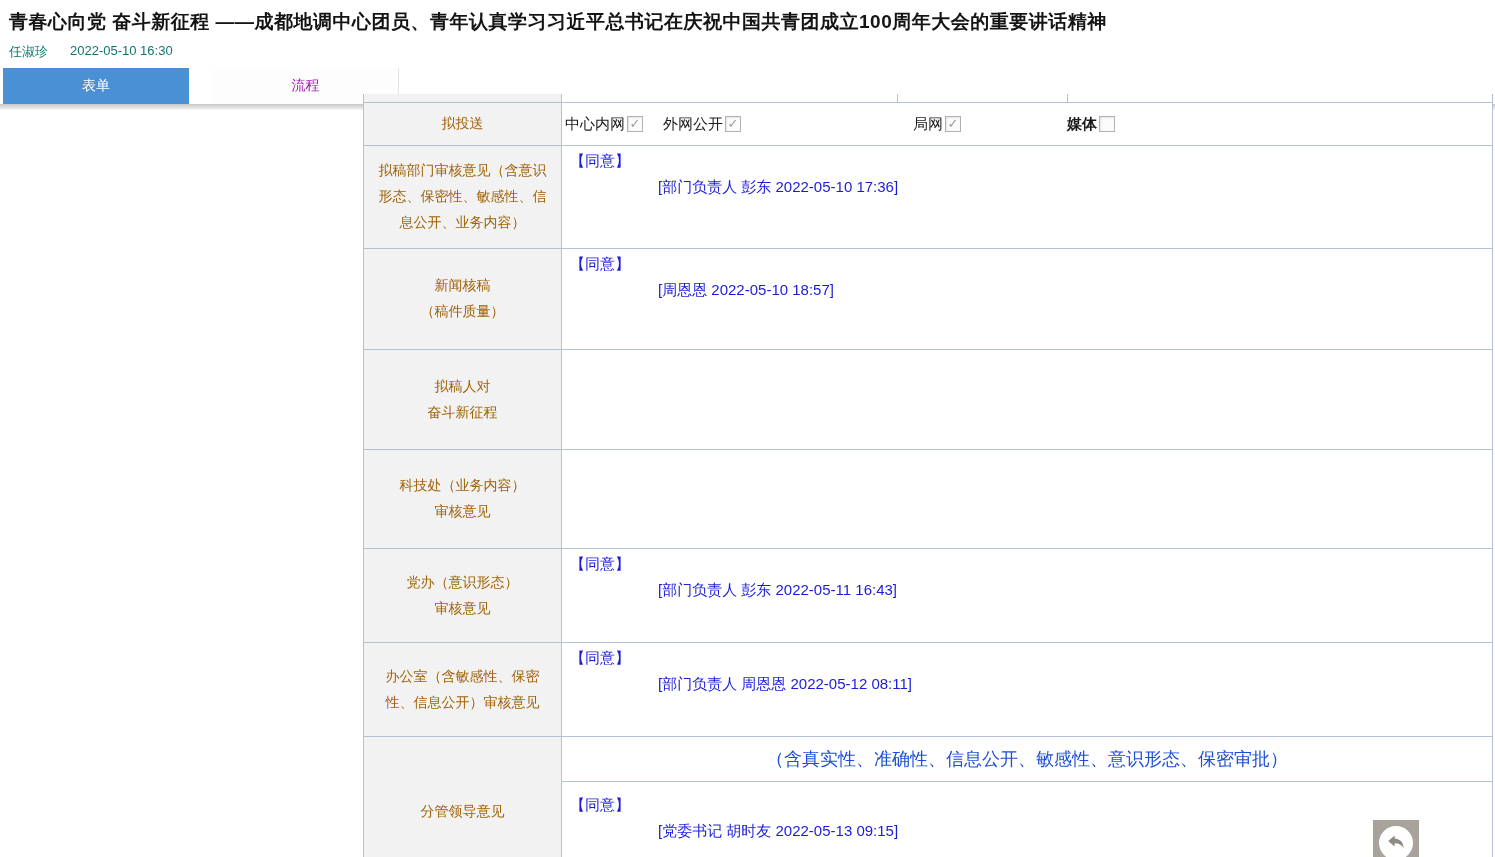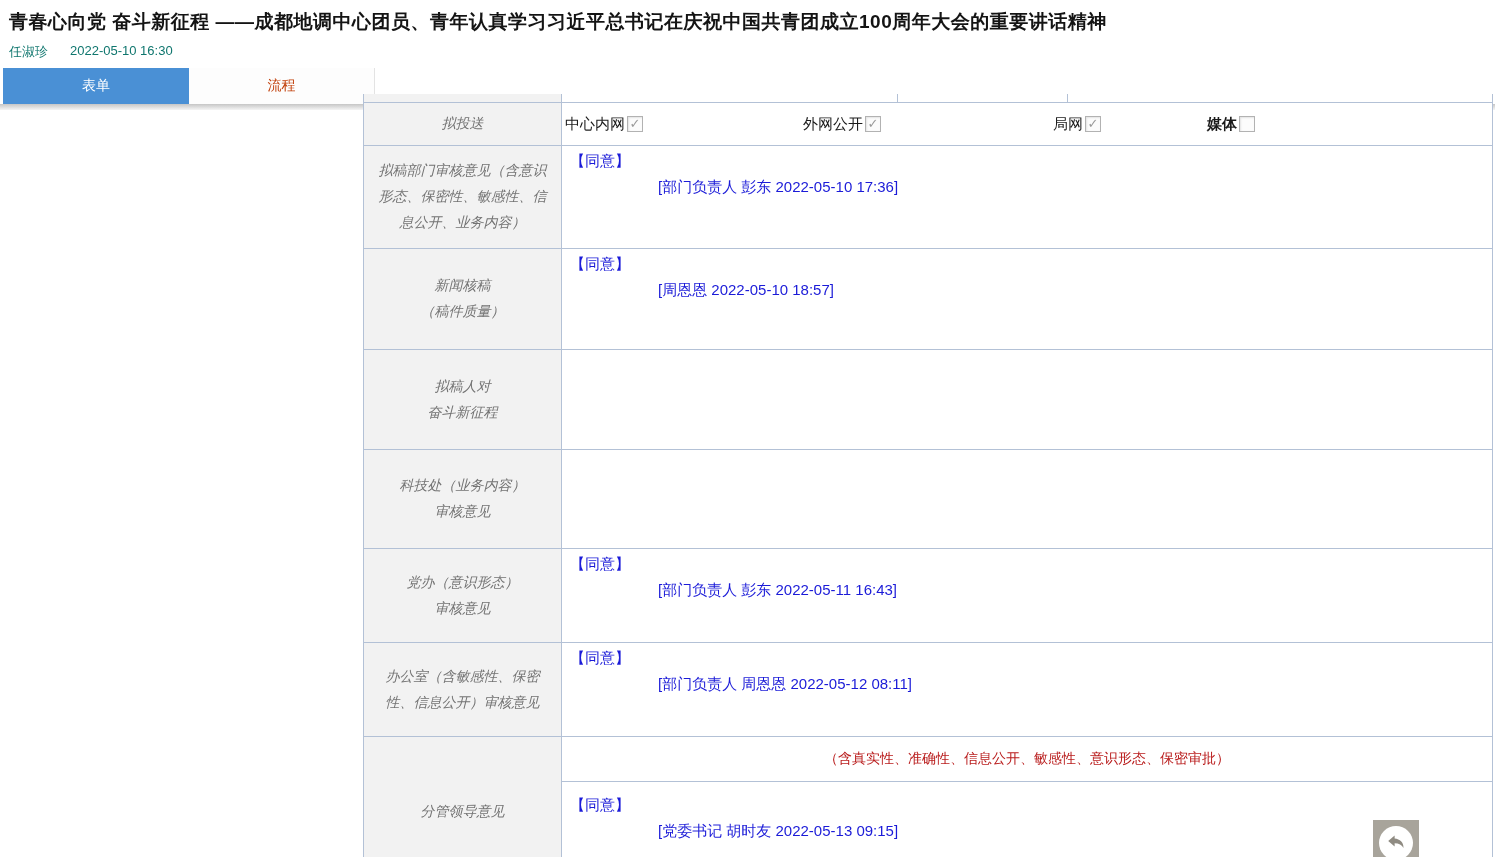--- a/index.html
+++ b/index.html
@@ -15,61 +15,61 @@
   .meta {
     margin:8px 0 1px 9px; font-size:13px; color:#0f766e; display:flex; gap:22px;
   }
   
   .tabs { display:flex; margin:7px 0 0 3px; height:36px; }
   .tab {
     width:186px; display:flex; align-items:center; justify-content:center;
     font-size:14px; cursor:pointer; box-sizing:border-box;
   }
   .tab.active { background:#4a90d5; color:#ffffff; }
-  .tab.inactive { background:#fdfdfd; color:#c2410c; border-right:1px solid #e3e3e3; }
+  .tab.inactive { background:#fdfdfd; color:#a21caf; border-right:1px solid #e3e3e3;margin-left:24px; }
   .strip { height:6px; background:linear-gradient(to bottom,#c6c6c6,#f5f5f5); }
   
   .form-table {
     position:absolute; left:363px; top:94px; width:1128px; background:#ffffff;
     border-left:1px solid #b3c1d6; border-right:1px solid #b3c1d6;
     font-size:14px; color:#222;
   }
   .sliver { display:flex; height:8px; border-bottom:1px solid #b3c1d6; }
   .sc { box-sizing:border-box; height:100%; }
   .sc1 { width:198px; border-right:1px solid #b3c1d6; background:#f2f2f2; }
   .sc2 { width:336px; border-right:1px solid #b3c1d6; }
   .sc3 { width:170px; border-right:1px solid #b3c1d6; }
   .sc4 { flex:1; }
   .row { display:flex; border-bottom:1px solid #b3c1d6; }
   .lbl {
     width:198px; box-sizing:border-box; background:#f2f2f2;
     border-right:1px solid #b3c1d6; display:flex; align-items:center;
     justify-content:center; text-align:center; padding:6px 10px;
-    line-height:1.85; color:#737373; white-space:pre-line;font-style:italic;
+    line-height:1.85; color:#a16207; white-space:pre-line;
   }
   .cnt { flex:1; background:#ffffff; position:relative; }
   
   .r1 { height:42px; }
   .dist { display:flex; align-items:center;gap:20px; }
   .opt { display:flex; align-items:center; white-space:nowrap; font-size:15px; color:#1a1a1a; }
-  .opt1 { margin-left:3px; } .opt2 { margin-left:140px; } .opt3 { margin-left:152px; } .opt4 { margin-left:86px;font-weight:bold; }
+  .opt1 { margin-left:3px; } .opt2 { } .opt3 { margin-left:152px; } .opt4 { margin-left:86px;font-weight:bold; }
   .cb {
     display:inline-block; width:14px; height:14px; margin-left:2px;
     border:1px solid #b2b2b2; background:#fcfcfc; color:#9a9a9a;
     font-size:13px; line-height:13px; text-align:center;
     box-shadow:inset 1px 1px 2px rgba(0,0,0,0.10);
   }
   
   .r2 { height:102px; } .r3 { height:100px; } .r4 { height:99px; }
   .r5 { height:98px; }  .r6 { height:93px; }  .r7 { height:93px; } .r8 { height:150px; }
   .opinion { padding:6px 0 0 8px; font-size:15px; color:#1b1bd8; font-weight:normal; }
   .signoff { margin:7px 0 0 96px; font-size:15px; color:#1b1bd8; }
   .note {
     height:44px; border-bottom:1px solid #b3c1d6; display:flex;
-    align-items:center; justify-content:center; font-size:14px; color:#b91c1c;
+    align-items:center; justify-content:center; font-size:18px; color:#1d4ed8;
   }
   .pad-top { padding-top:14px; }
   
   .back-btn {
     position:absolute; left:1373px; top:820px; width:46px; height:46px;
     background:#a8a49b; display:flex; align-items:center; justify-content:center;
     cursor:pointer;
   }
   .back-circle {
     width:34px; height:34px; border-radius:50%; background:#ffffff;

